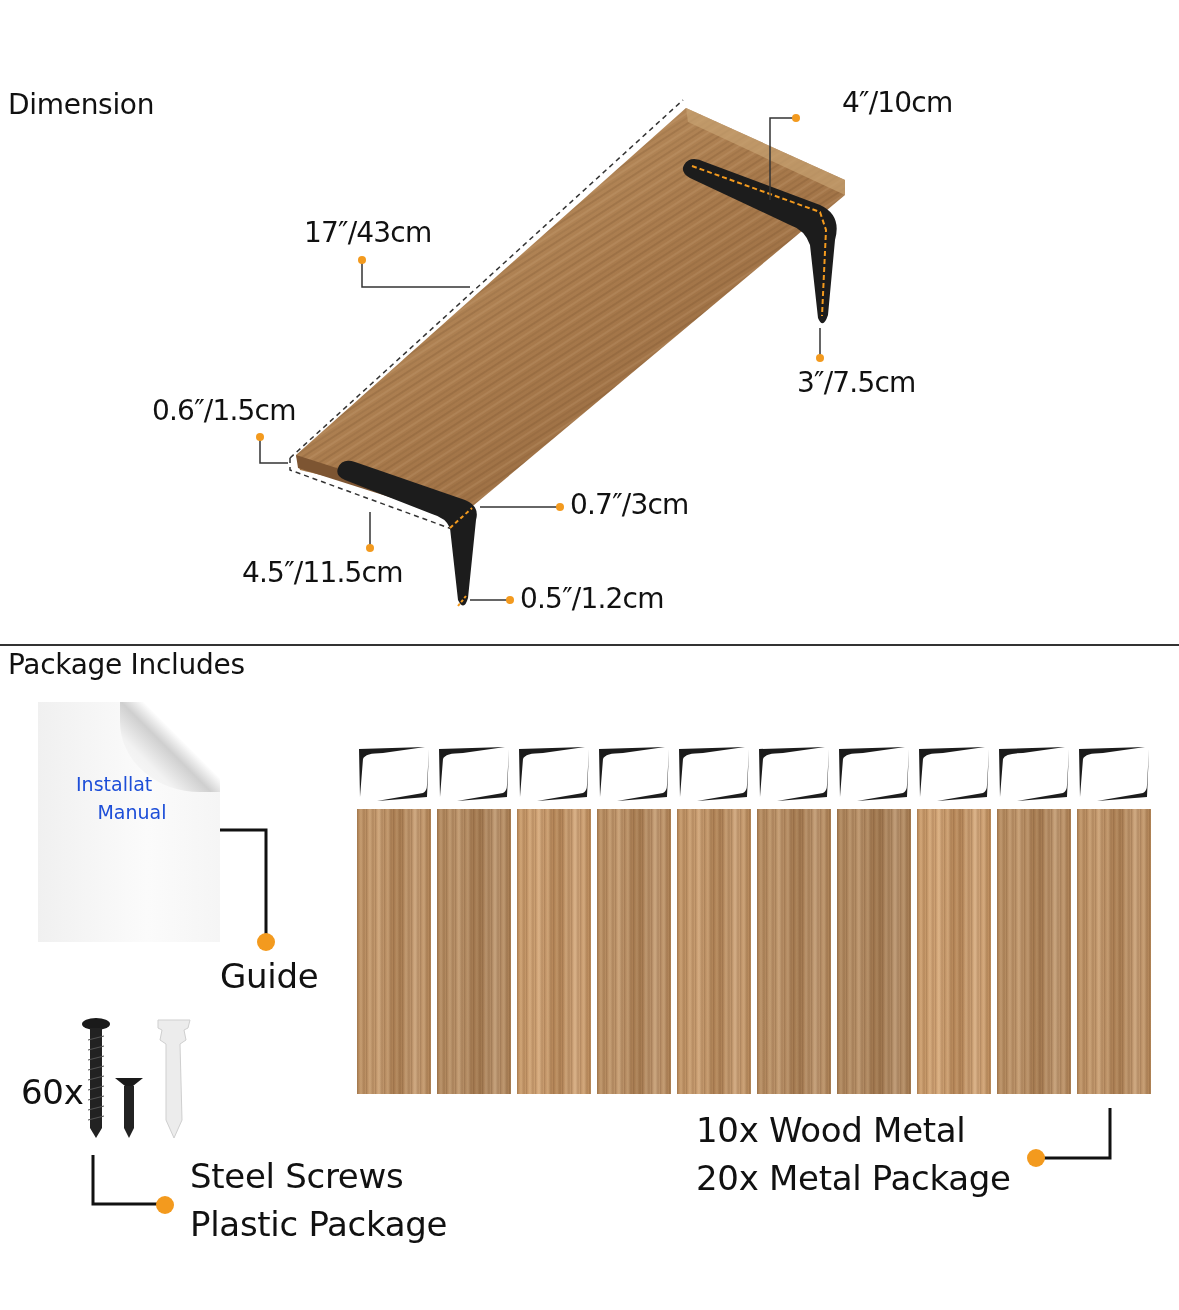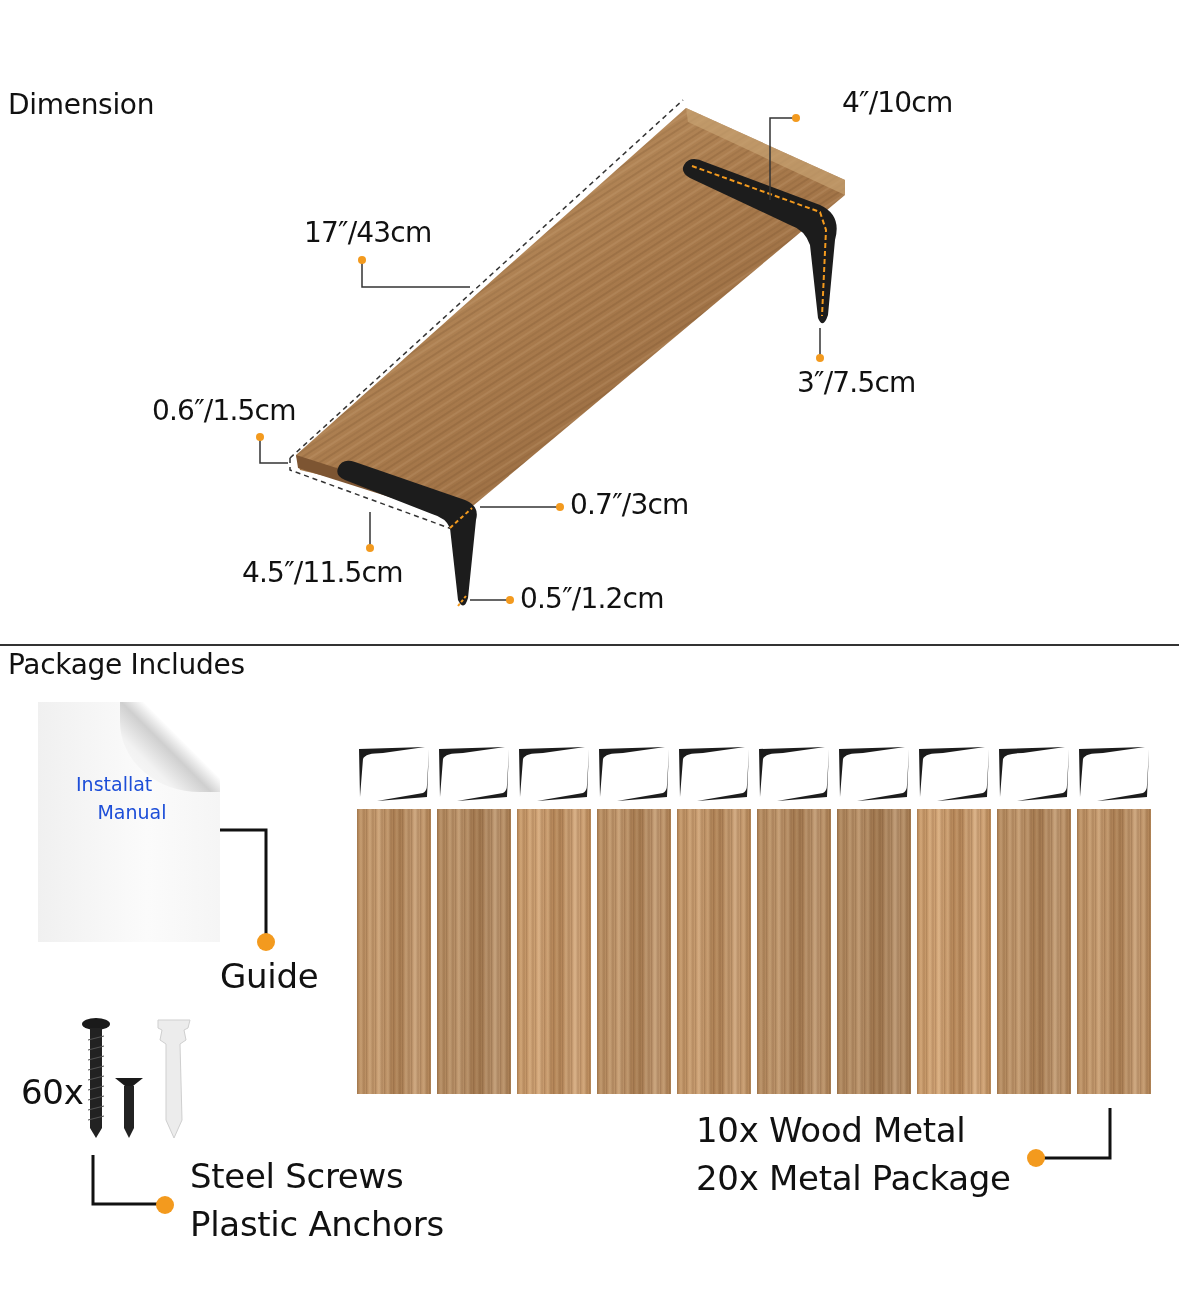--- a/index.html
+++ b/index.html
@@ -140,21 +140,21 @@
     <polygon points="124,1128 134,1128 129,1138" fill="#222"></polygon>
   </g>
   <g>
     <path d="M158,1020 L190,1020 L188,1028 L184,1030 L186,1040 L180,1044 L182,1120 L174,1138 L166,1120 L166,1044 L160,1040 L162,1030 L158,1028 Z" fill="#ececec" stroke="#cfcfcf" stroke-width="1"></path>
   </g>
 </svg>
 
 <div class="abs label" style="left:206px; top:952px;margin-left:14px;">Guide</div>
 <div class="abs label" style="left:21px; top:1052px;margin-top:16px;">60x</div>
 <div class="abs label" style="left:190px; top:1152px;">Steel Screws</div>
-<div class="abs label" style="left:190px; top:1200px;">Plastic Anchors</div>
+<div class="abs label" style="left:190px; top:1200px;">Plastic Package</div>
 
 <div class="abs boards">
   <div class="board-col" style="left:0px;">
     <svg class="bracket-box" viewBox="0 0 74 54">
         <path d="M2,4 L68,2 L26,8 Q8,8 6,14 L3,52 Z M72,4 L70,52 L20,56 L66,48 Q70,46 70,40 Z" fill="#1c1c1c"></path>
       </svg>
     <div class="wood"></div>
   </div>
   <div class="board-col" style="left:80px;">
     <svg class="bracket-box" viewBox="0 0 74 54">

